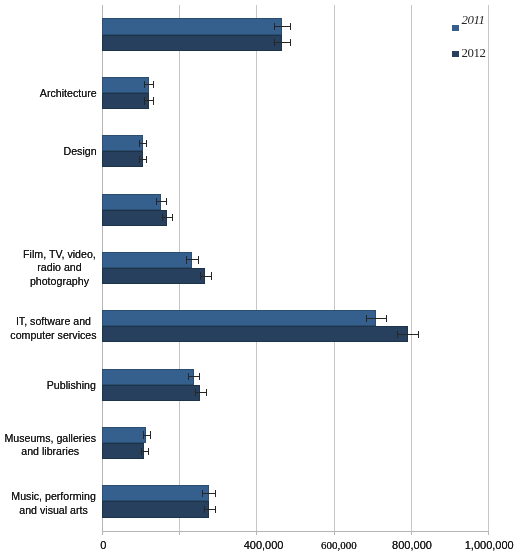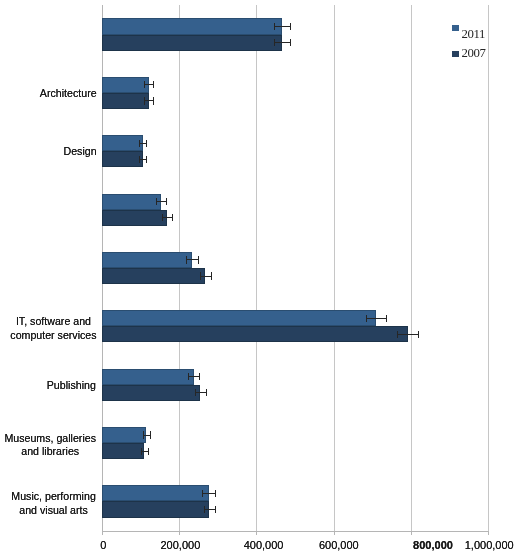--- a/index.html
+++ b/index.html
@@ -124,45 +124,47 @@
 <div class="errcap" style="left:201.99px;top:489.86px;height:7.2px;"></div>
 <div class="errcap" style="left:215.11px;top:489.86px;height:7.2px;"></div>
 <div class="errline" style="left:203.53px;top:509.01px;width:11.58px;"></div>
 <div class="errcap" style="left:203.53px;top:505.91px;height:7.2px;"></div>
 <div class="errcap" style="left:215.11px;top:505.91px;height:7.2px;"></div>
 </div>
 </div>
 <div class="layer">
 <div class="cat-label" style="left:0px;width:96.3px;top:93.73px;transform:translateY(-50%) translateZ(0);"><span>Architecture</span></div>
 <div class="cat-label" style="left:0px;width:96.3px;top:152.10px;transform:translateY(-50%) translateZ(0);"><span>Design</span></div>
+<div class="cat-label" style="left:0px;width:96.3px;top:267.84px;transform:translateY(-50%) translateZ(0);"><span>Film, TV, video,
+radio and
+photography</span></div>
 <div class="cat-label" style="left:0px;width:96.3px;top:385.58px;transform:translateY(-50%) translateZ(0);"><span>Publishing</span></div>
 <div class="cat-label" style="left:0px;width:96.3px;top:329.01px;transform:translateY(-50%) translateZ(0);"><span>IT, software and
 computer services</span></div>
 <div class="cat-label" style="left:0px;width:96.3px;top:445.75px;transform:translateY(-50%) translateZ(0);"><span>Museums, galleries
 and libraries</span></div>
 <div class="cat-label" style="left:0px;width:96.3px;top:504.12px;transform:translateY(-50%) translateZ(0);"><span>Music, performing
 and visual arts</span></div>
 </div>
 <div class="layer">
 <div class="tickmark" style="left:102px;top:530.5px;height:4.5px;"></div>
 <div class="xtick" style="left:43.2px;top:538.8px;width:120px;">0</div>
 <div class="tickmark" style="left:179px;top:530.5px;height:4.5px;"></div>
-<div class="xtick" style="left:120.4px;top:538.8px;width:120px;">200,000</div>
 <div class="tickmark" style="left:256px;top:530.5px;height:4.5px;"></div>
 <div class="xtick" style="left:197.6px;top:538.8px;width:132px;">400,000</div>
 <div class="tickmark" style="left:334px;top:530.5px;height:4.5px;"></div>
-<div class="xtick" style="left:274.8px;top:538.8px;width:128px;">600,000</div>
+<div class="xtick" style="left:274.8px;top:538.8px;width:128px;font-family:Liberation Serif, serif;">600,000</div>
 <div class="tickmark" style="left:411px;top:530.5px;height:4.5px;"></div>
-<div class="xtick" style="left:373px;top:538.8px;width:120px;font-weight:bold;">800,000</div>
+<div class="xtick" style="left:352.0px;top:538.8px;width:120px;">800,000</div>
 <div class="tickmark" style="left:488px;top:530.5px;height:4.5px;"></div>
 <div class="xtick" style="left:429.2px;top:538.8px;width:120px;">1,000,000</div>
 </div>
 <div class="layer">
 <div class="layer">
 <div class="legend-swatch" style="left:452.2px;top:24.9px;width:6.6px;height:6.2px;background:#35608D;"></div>
-<div class="legend-label" style="left:461.6px;top:28px;line-height:12px;">2011</div>
+<div class="legend-label" style="left:461.6px;top:14px;line-height:12px;font-style:italic;">2011</div>
 </div>
 <div class="layer">
 <div class="legend-swatch" style="left:452.2px;top:51.1px;width:6.6px;height:6.2px;background:#26405E;"></div>
-<div class="legend-label" style="left:461.6px;top:47.00px;line-height:12px;">2007</div>
+<div class="legend-label" style="left:461.6px;top:47.00px;line-height:12px;">2012</div>
 </div>
 </div>
 </div>
 
 </body></html>

